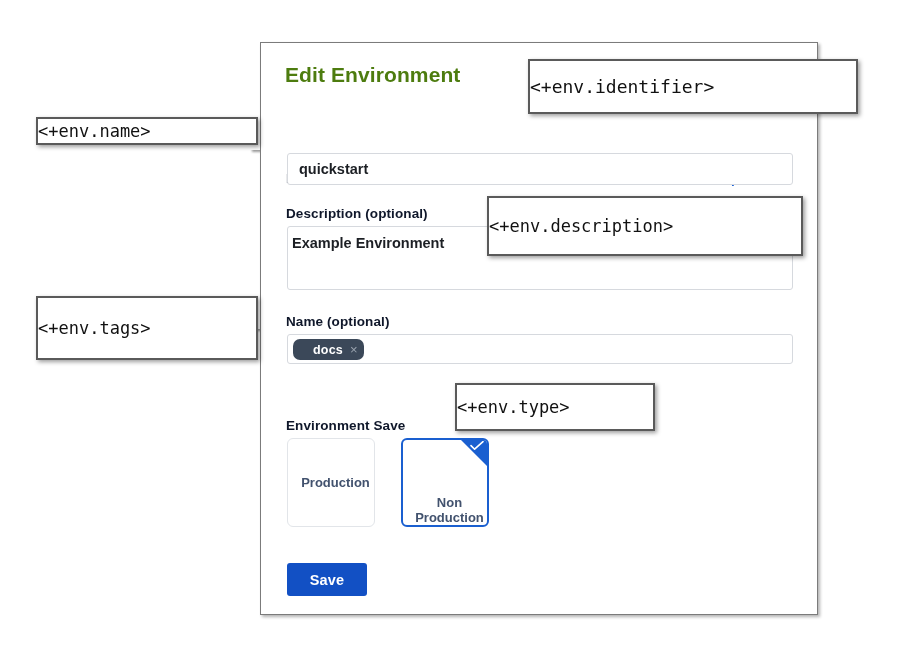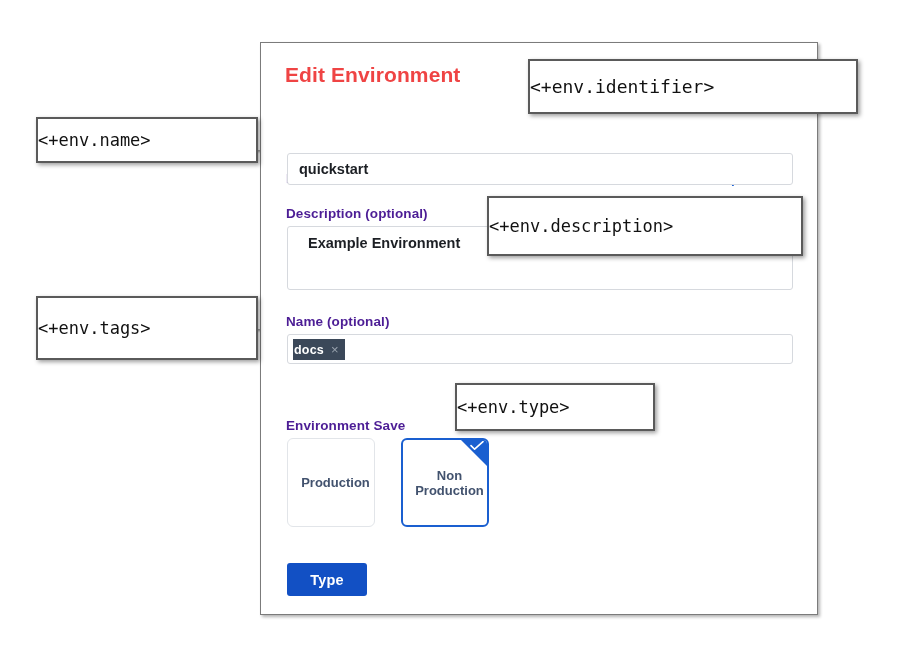--- a/index.html
+++ b/index.html
@@ -28,29 +28,29 @@
     box-sizing: border-box;
     box-shadow: 2px 2px 3px rgba(0,0,0,0.30);
   }
 
   #card-title {
     position: absolute;
     left: 24px;
     top: 20px;
     font-size: 21px;
     font-weight: bold;
-    color: #ef4444;
+    color: #4d7c0f;
     letter-spacing: 0.1px;
   }
 
   .field-label {
     position: absolute;
     font-size: 13.5px;
     font-weight: bold;
-    color: #4c1d95;
+    color: #0f172a;
     letter-spacing: 0.1px;
   }
 
   
   #label-name { left: 25px; top: 128px; }
 
   #id-line {
     position: absolute;
     right: 26px;
     top: 128px;
@@ -86,21 +86,21 @@
     height: 32px;
     line-height: 30px;
   }
 
   
   #label-description { left: 25px; top: 163px; }
 
   #input-description {
     top: 183px;
     height: 64px;
-    padding: 7px 20px;
+    padding: 7px 4px;
     line-height: 18px;
     resize: none;
     overflow: hidden;
   }
 
   
   #label-tags { left: 25px; top: 271px; }
 
   #tags-box {
     position: absolute;
@@ -112,24 +112,24 @@
     background: #ffffff;
     border: 1px solid #d6d9de;
     border-radius: 3px;
   }
   .tag-chip {
     position: absolute;
     left: 5px;
     top: 4px;
     height: 21px;
     background: #3b4859;
-    border-radius: 0;
+    border-radius: 7px;
     display: flex;
     align-items: center;
-    padding: 0 6px 0 1px;
+    padding: 0 6px 0 20px;
     cursor: default;
   }
   .tag-chip-label {
     font-size: 12.5px;
     font-weight: bold;
     color: #ffffff;
     letter-spacing: 0.2px;
   }
   .tag-chip-remove {
     margin-left: 7px;
@@ -157,20 +157,21 @@
     cursor: pointer;
     overflow: hidden;
   }
   #type-card-production {
     left: 26px;
     border: 1px solid #e2e5e9;
   }
   #type-card-nonproduction {
     left: 140px;
     border: 2px solid #1a5fd0;
+    align-items: flex-end;
   }
   .type-card-label {
     font-size: 13px;
     font-weight: bold;
     color: #42526e;
     line-height: 15px;
     padding-left: 9px;
   }
   #selected-corner {
     position: absolute;
@@ -216,21 +217,21 @@
     display: flex;
     align-items: center;
     justify-content: flex-start;
     font-family: "DejaVu Sans Mono", monospace;
     font-size: 17px;
     color: #111111;
     white-space: nowrap;
     filter: drop-shadow(2px 2px 2px rgba(0,0,0,0.38));
   }
 
-  #callout-name      { left: 36px;  top: 117px; width: 222px; height: 46px; }
+  #callout-name      { left: 36px;  top: 117px; width: 222px; height: 28px; }
   #callout-tags      { left: 36px;  top: 296px; width: 222px; height: 64px; }
   #callout-identifier{ left: 528px; top: 59px;  width: 330px; height: 55px; font-size: 18px; }
   #callout-description { left: 487px; top: 196px; width: 316px; height: 60px; }
   #callout-type      { left: 455px; top: 383px; width: 200px; height: 48px; }
 
   
   #tails {
     position: absolute;
     left: 0; top: 0;
     width: 899px;
@@ -307,21 +308,21 @@
   </div>
 
   <div class="type-card" id="type-card-nonproduction">
     <span class="type-card-label"><span>Non</span><br><span>Production</span></span>
     <div id="selected-corner"></div>
     <svg id="selected-check" viewBox="0 0 14 10">
       <path d="M 1 4.6 L 4.6 8.2 L 13 0.6" fill="none" stroke="#ffffff" stroke-width="1.6" stroke-linecap="round" stroke-linejoin="round"></path>
     </svg>
   </div>
 
-  <button id="save-button">Type</button>
+  <button id="save-button">Save</button>
 </div>
 
 <div class="callout" id="callout-name">
   <span>&lt;+env.name&gt;</span>
 </div>
 
 <div class="callout" id="callout-tags">
   <span>&lt;+env.tags&gt;</span>
 </div>
 

